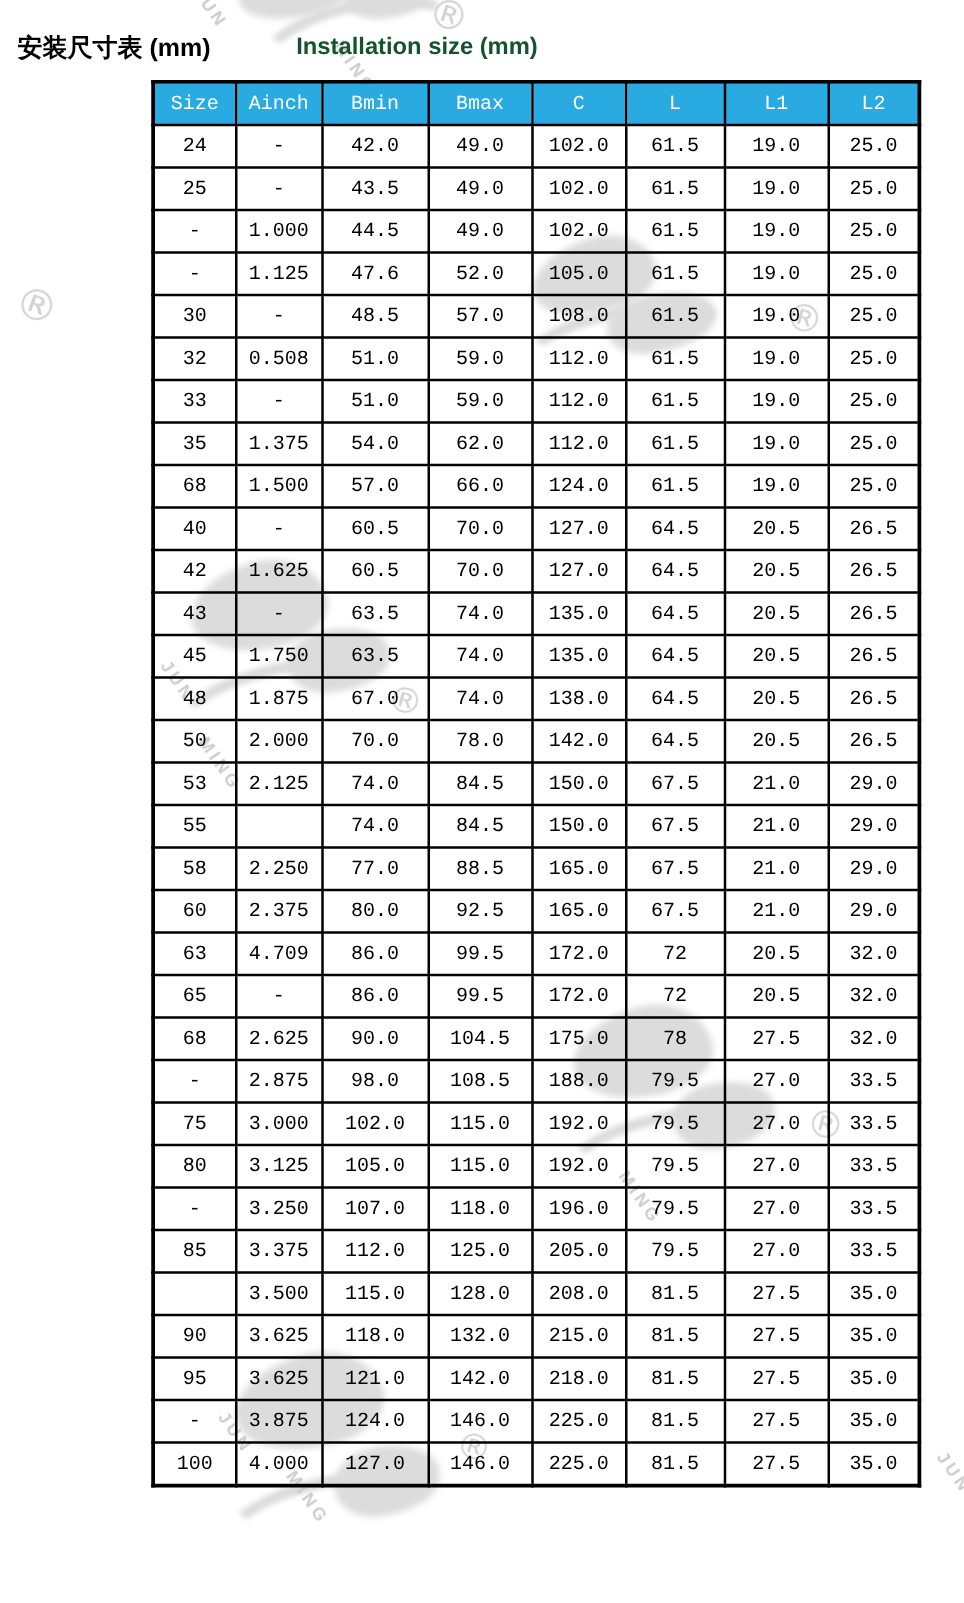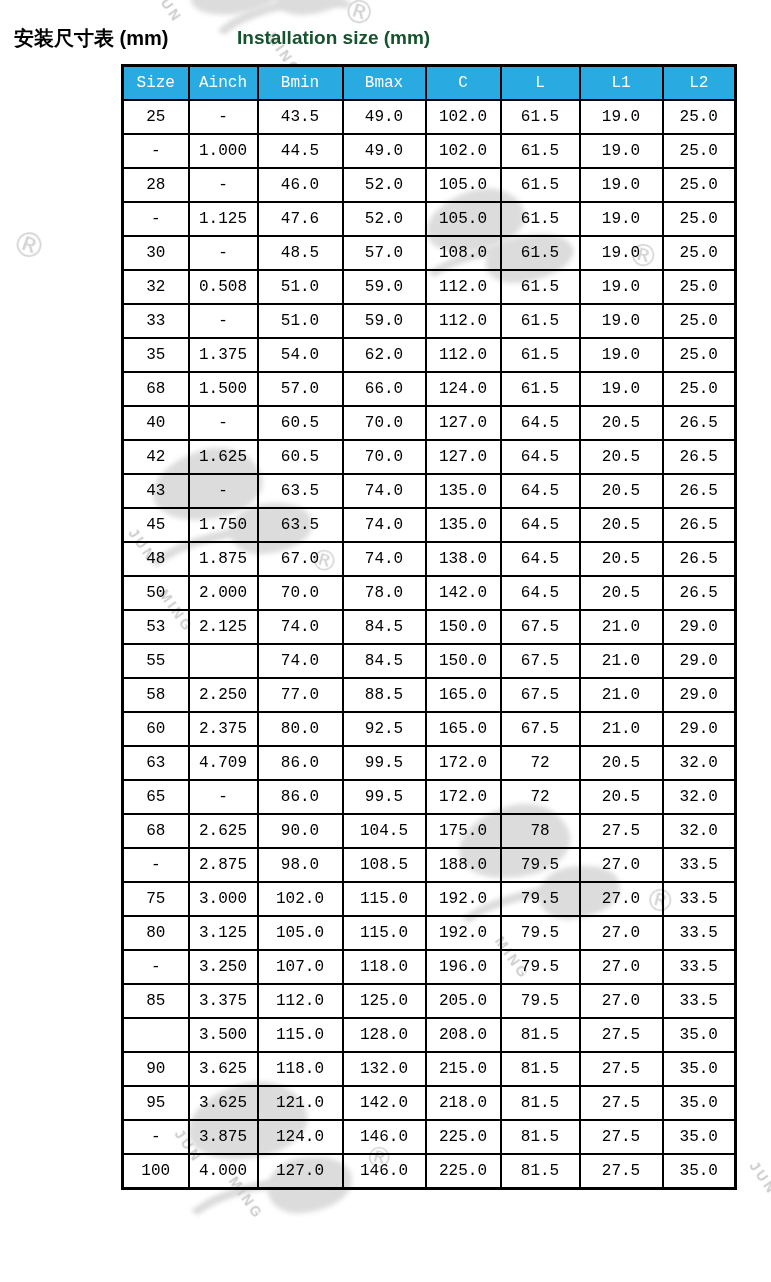--- a/index.html
+++ b/index.html
@@ -124,45 +124,45 @@
       <th>Bmin</th>
       <th>Bmax</th>
       <th>C</th>
       <th>L</th>
       <th>L1</th>
       <th>L2</th>
     </tr>
   </thead>
   <tbody>
       <tr>
+        <td>24</td>
+        <td>-</td>
+        <td>42.0</td>
+        <td>49.0</td>
+        <td>102.0</td>
+        <td>61.5</td>
+        <td>19.0</td>
+        <td>25.0</td>
+      </tr>
+      <tr>
         <td>25</td>
         <td>-</td>
         <td>43.5</td>
         <td>49.0</td>
         <td>102.0</td>
         <td>61.5</td>
         <td>19.0</td>
         <td>25.0</td>
       </tr>
       <tr>
         <td>-</td>
         <td>1.000</td>
         <td>44.5</td>
         <td>49.0</td>
         <td>102.0</td>
-        <td>61.5</td>
-        <td>19.0</td>
-        <td>25.0</td>
-      </tr>
-      <tr>
-        <td>28</td>
-        <td>-</td>
-        <td>46.0</td>
-        <td>52.0</td>
-        <td>105.0</td>
         <td>61.5</td>
         <td>19.0</td>
         <td>25.0</td>
       </tr>
       <tr>
         <td>-</td>
         <td>1.125</td>
         <td>47.6</td>
         <td>52.0</td>
         <td>105.0</td>

